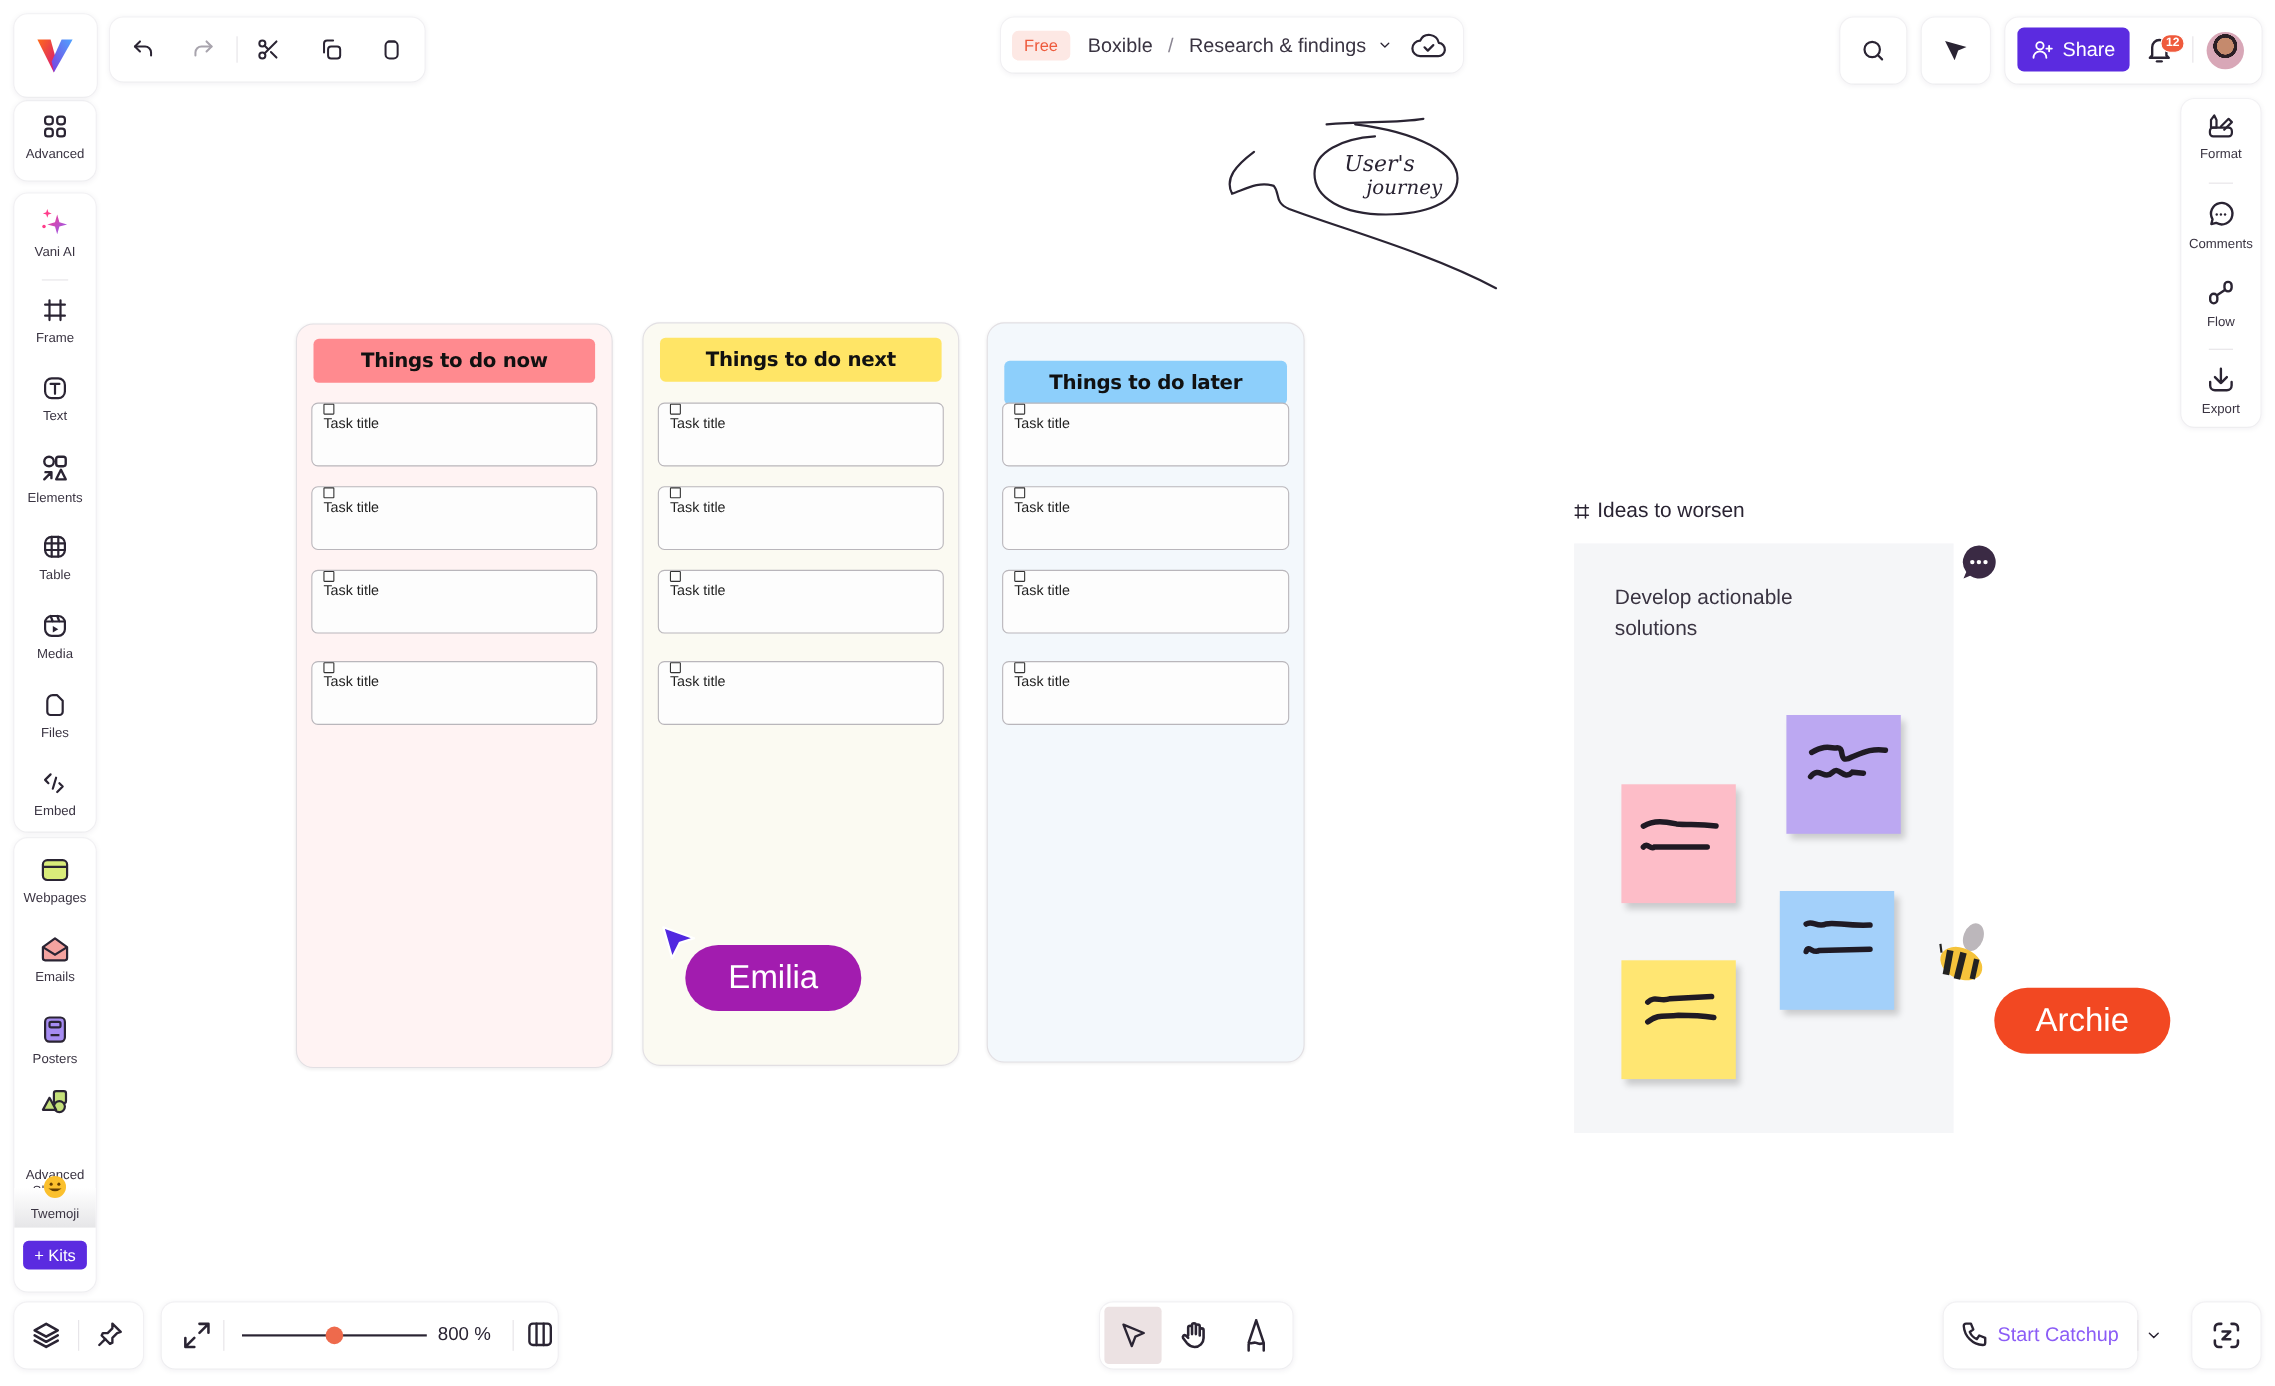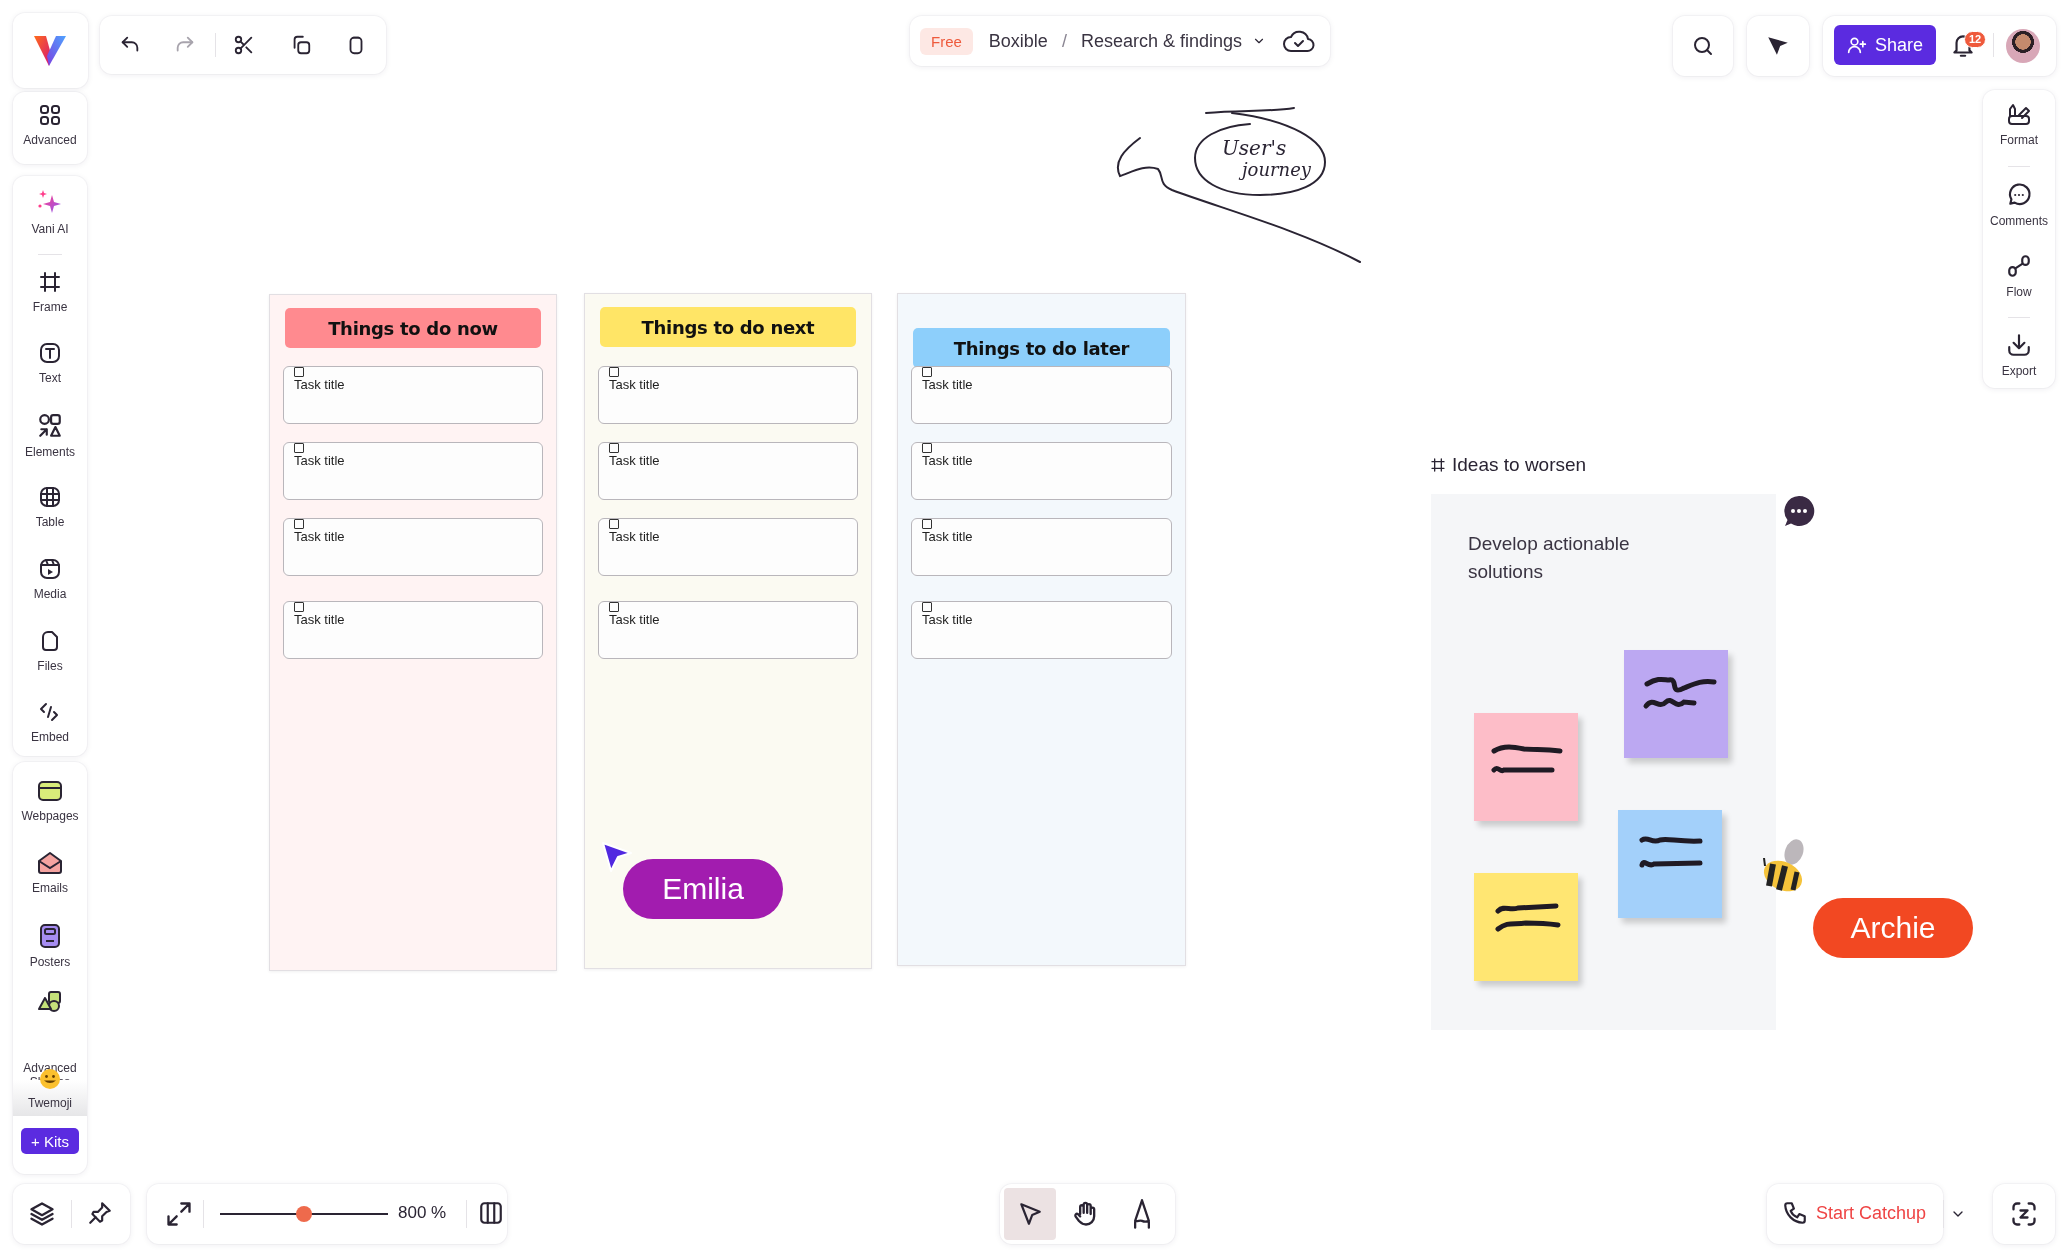--- a/index.html
+++ b/index.html
@@ -23,21 +23,21 @@
   
   .lside-item { position: absolute; left: 13px; width: 74px; display: flex; flex-direction: column; align-items: center; cursor: pointer; }
   .lside-item .lbl { font-size: 12px; color: #3a3442; margin-top: 6px; text-align: center; line-height: 14px; }
   .kits-btn { position: absolute; left: 21px; top: 1128px; width: 58px; height: 26px; background: #5b2be0; color: #fff; border-radius: 5px; font-size: 15px; display: flex; align-items: center; justify-content: center; cursor: pointer; }
 
   
   .rside-item { position: absolute; left: 1983px; width: 72px; display: flex; flex-direction: column; align-items: center; cursor: pointer; }
   .rside-item .lbl { font-size: 12px; color: #3a3442; margin-top: 6px; }
 
   
-  .column { position: absolute; border-radius: 0; border: 1px solid #e2dfe3; box-shadow: 0 1px 3px rgba(0,0,0,0.06); }
+  .column { position: absolute; border-radius: 16px; border: 1px solid #e2dfe3; box-shadow: 0 1px 3px rgba(0,0,0,0.06); }
   .col-head { position: absolute; left: 15px; right: 15px; top: 13px; height: 40px; border-radius: 5px; display: flex; align-items: center; justify-content: center; font-family: "DejaVu Sans", sans-serif; font-weight: bold; font-size: 18px; color: #111; letter-spacing: -0.3px; }
   .task { position: absolute; left: 13px; right: 13px; height: 58px; background: #fdfdfd; border: 1.5px solid #b9b6bb; border-radius: 6px; display: flex; align-items: flex-start; padding-left: 10px; cursor: pointer; flex-direction: column; }
   .task .cb { width: 10px; height: 10px; border: 1.5px solid #333; border-radius: 1px; margin-right: 9px; }
   .task .tt { font-size: 13px; color: #222; }
 
   
   .cursor-pill { position: absolute; color: #fff; font-size: 30px; display: flex; align-items: center; justify-content: center; border-radius: 30px; }
 
   
   .frame-label { position: absolute; left: 1430px; top: 454px; font-size: 19px; color: #2a2433; display: flex; align-items: center; gap: 6px; }
@@ -476,21 +476,21 @@
   <svg width="28" height="32" viewBox="0 0 24 28">
       <path class="ico" d="M12 2 6 20v6M12 2l6 18v6M6 20c2 1 4-1 6 0s4 1 6 0"></path>
     </svg>
 </div>
 
 <div class="panel" style="left:1767px; top:1184px; width:176px; height:60px;"></div>
 <div class="abs" style="left:1782px; top:1200px; display:flex; align-items:center; gap:8px;">
   <svg width="26" height="26" viewBox="0 0 24 24">
       <path class="ico" d="M5 3h4l2 5-3 2a11 11 0 0 0 6 6l2-3 5 2v4a2 2 0 0 1-2 2A17 17 0 0 1 3 5a2 2 0 0 1 2-2z"></path>
     </svg>
-  <span style="font-size:18px; color:#ef4444;">Start Catchup</span>
+  <span style="font-size:18px; color:#8b5cf6;">Start Catchup</span>
 </div>
 <div class="vsep" style="left:1943px; top:1200px; height:28px;"></div>
 <div class="abs" style="left:1950px; top:1206px;">
   <svg width="16" height="16" viewBox="0 0 24 24">
       <path class="ico" stroke-width="2.5" d="m6 9 6 6 6-6"></path>
     </svg>
 </div>
 <div class="panel" style="left:1993px; top:1184px; width:62px; height:60px;">
   <svg width="28" height="28" viewBox="0 0 24 24" style="position:absolute;left:17px;top:16px;">
       <path class="ico" d="M3 8V6a3 3 0 0 1 3-3h2M16 3h2a3 3 0 0 1 3 3v2M21 16v2a3 3 0 0 1-3 3h-2M8 21H6a3 3 0 0 1-3-3v-2"></path>

